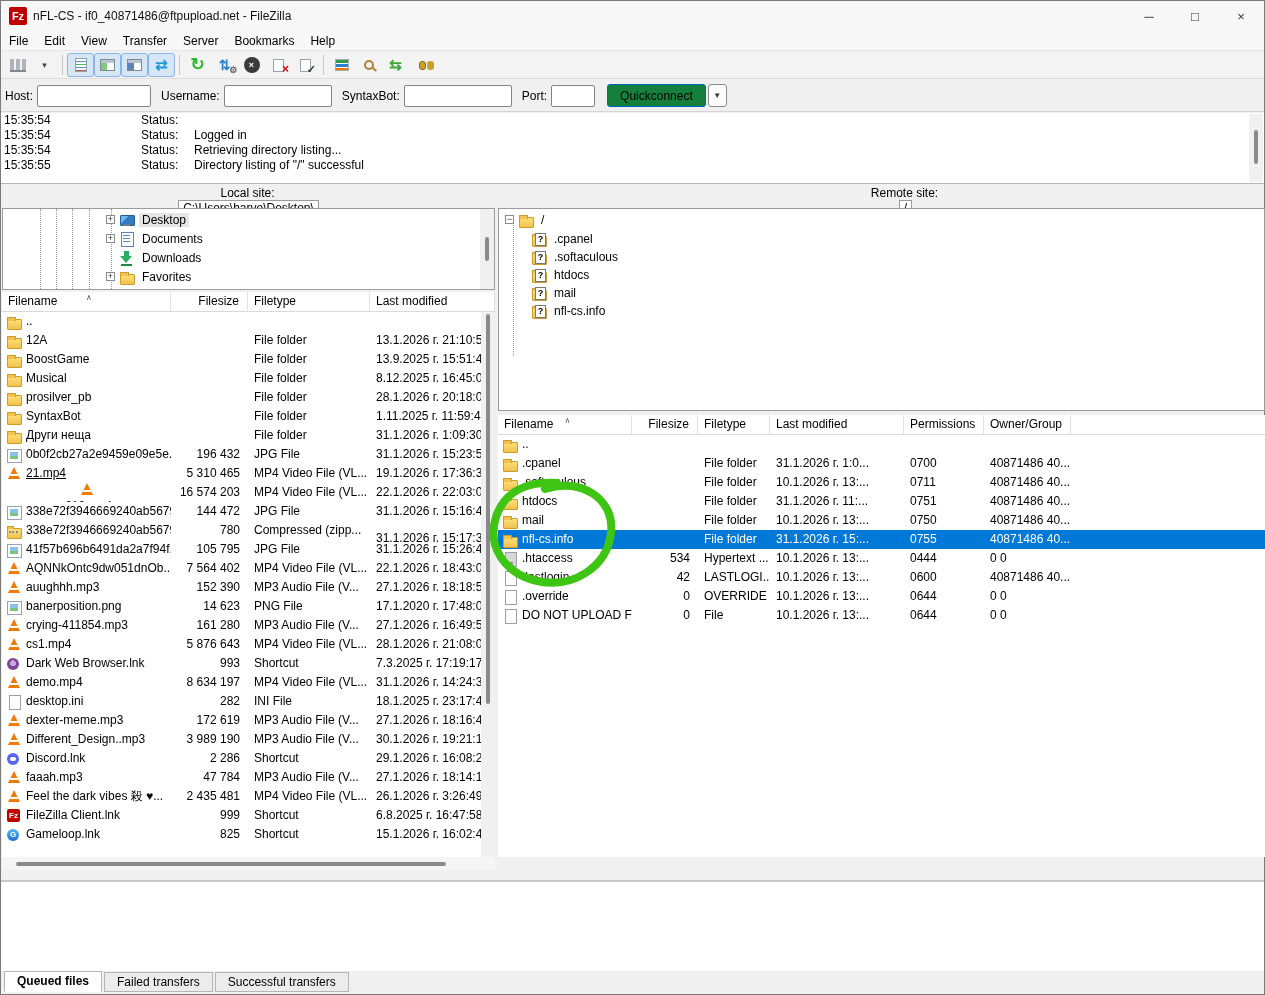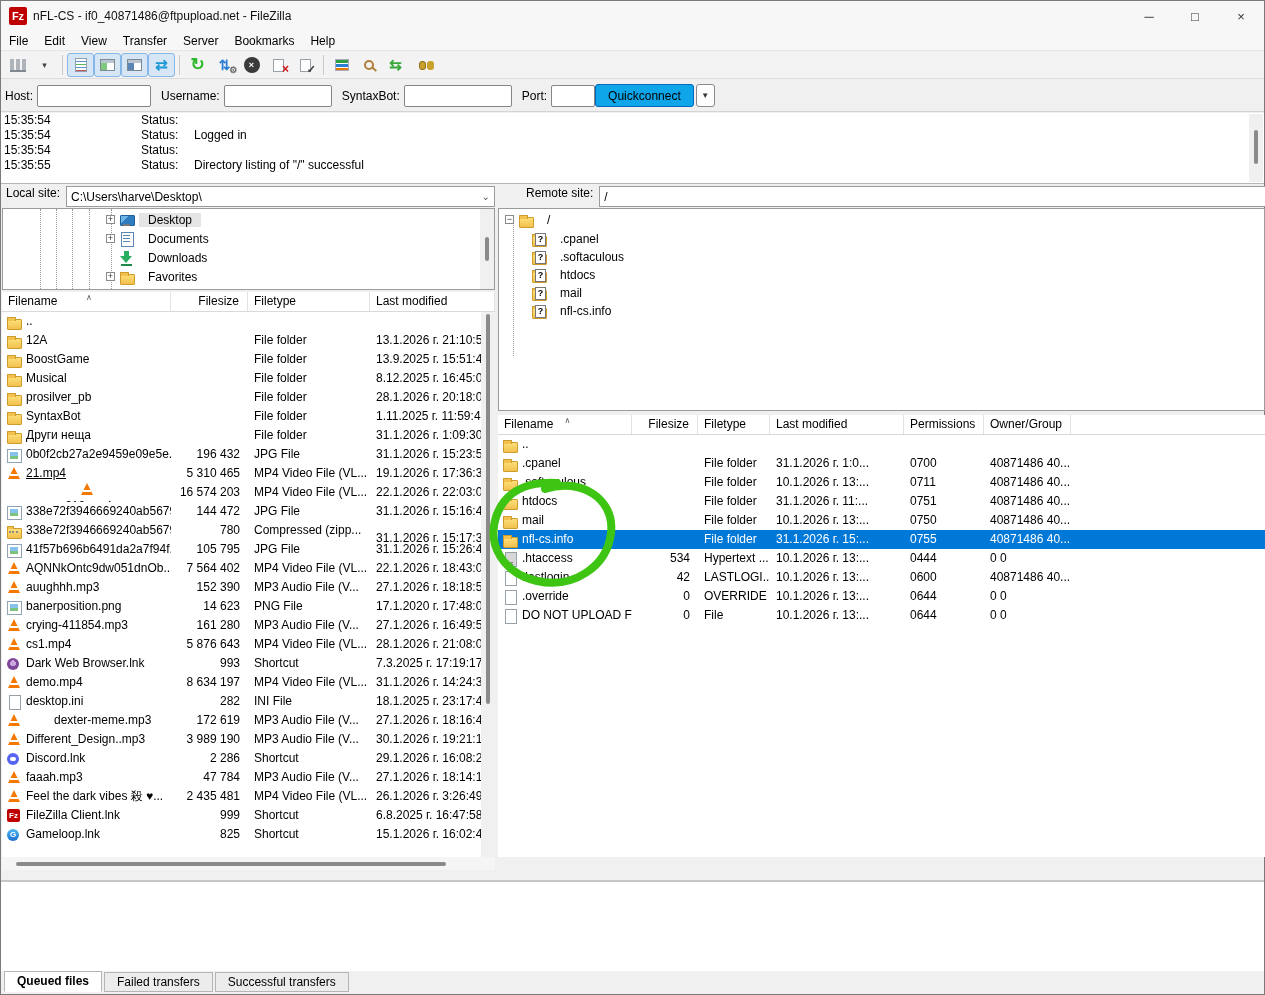--- a/index.html
+++ b/index.html
@@ -45,44 +45,44 @@
       linear-gradient(#2f9e44 0 3px,#fff 3px 4px,#2d7fd3 4px 7px,#fff 7px 8px,#e67700 8px 11px,#fff 11px); border:1px solid #aab; }
   .tbi-compare { width:10px; height:10px; border:2px solid #b0803a; border-radius:50%; }
   .tbi-compare::after { content:""; position:absolute; width:6px; height:2px; background:#b0803a; right:-5px; bottom:-2px; transform:rotate(40deg); }
   .tbi-sync { color:#3aa83a; font-size:15px; font-weight:bold; }
   .tbi-find { width:7px; height:9px; background:#caa02c; border-radius:3px; box-shadow:8px 0 0 #caa02c; border:1px solid #8a6d15; }
 
   
   .quickbar { position:absolute; left:0; top:79px; right:0; height:32px; background:#f0f0f0; display:flex; align-items:center; border-bottom:1px solid #d4d4d4; }
   .q-label { margin:0 4px; }
   .q-input { height:22px; border:1px solid #848484; background:#fff; border-radius:2px; font:inherit; padding:0 4px; }
-  .qc-btn { height:23px; padding:0 12px; background:#0ea5e9; border:1px solid #0067c0; border-radius:3px; font:inherit; }
+  .qc-btn { height:23px; margin-left:12px; padding:0 12px; background:#15803d; border:1px solid #0067c0; border-radius:3px; font:inherit; }
   .qc-drop { height:23px; width:19px; margin-left:2px; background:#fdfdfd; border:1px solid #8a8a8a; border-radius:3px; font-size:8px; color:#333; }
 
   
   .logpane { position:absolute; left:0; top:112px; right:0; height:71px; background:#fff; border-bottom:1px solid #b5b5b5; overflow:hidden; }
   .log-row { display:flex; height:15px; line-height:15px; }
   .log-time { width:140px; padding-left:3px; flex:none; }
   .log-type { width:53px; flex:none; }
   .log-msg { flex:1; }
   .log-scroll { position:absolute; right:1px; top:1px; width:14px; bottom:1px; background:#f0f0f0; }
   .log-thumb { position:absolute; left:5px; top:16px; width:4px; height:34px; background:#8a8a8a; border-radius:2px; }
 
   
-  .sitebar { position:absolute; height:21px; display:flex; align-items:flex-start; }
+  .sitebar { position:absolute; height:21px; display:flex; align-items:center;flex-direction:column; }
   .sitebar .lbl { padding:0 6px 0 4px; }
   .sitecombo { flex:1; height:21px; background:#fff; border:1px solid #9b9b9b; display:flex; align-items:center; padding:0 4px; position:relative; }
   .sitecombo .chev { position:absolute; right:4px; color:#555; font-size:10px; }
 
   
   .pane { position:absolute; background:#fff; border:1px solid #9b9b9b; overflow:hidden; }
   .tree-guides { position:absolute; top:0; bottom:0; border-left:1px dotted #9a9a9a; width:0; }
   .tree-row { position:absolute; height:19px; display:flex; align-items:center; }
   .expander { width:9px; height:9px; border:1px solid #8a8a8a; background:#fff; font-size:9px; line-height:7px; text-align:center; color:#333; flex:none; margin-right:4px; }
-  .tree-label { padding:0 9px; white-space:nowrap; }
+  .tree-label { padding:0 3px; white-space:nowrap; }
   .tree-label.sel { background:#e5e5e5; }
 
   
   .ico { display:inline-block; width:16px; height:14px; position:relative; flex:none; margin-right:4px; }
   .ico-folder::before,.ico-zip::before,.ico-qfolder::before,.ico-folderopen::before {
       content:""; position:absolute; left:1px; top:4px; width:13px; height:9px;
       background:linear-gradient(#fddf79,#f2c14e); border:1px solid #cf9c2c; border-radius:1px; }
   .ico-folder::after,.ico-zip ins,.ico-qfolder ins,.ico-folderopen::after {
       content:""; position:absolute; left:1px; top:2px; width:7px; height:3px;
       background:#f2c14e; border:1px solid #cf9c2c; border-bottom:none; border-radius:1px 1px 0 0; }
@@ -235,20 +235,21 @@
           <span class="log-type">Status:</span>
         </span>
         <span class="log-row">
           <span class="log-time">15:35:54</span>
           <span class="log-type">Status:</span>
           <span class="log-msg">Logged in</span>
         </span>
         <span class="log-row">
           <span class="log-time">15:35:54</span>
           <span class="log-type">Status:</span>
+          <span class="log-msg">Retrieving directory listing...</span>
         </span>
         <span class="log-row">
           <span class="log-time">15:35:55</span>
           <span class="log-type">Status:</span>
           <span class="log-msg">Directory listing of "/" successful</span>
         </span>
       </div>
     <div class="log-scroll">
         <div class="log-thumb"></div>
       </div>
@@ -490,21 +491,21 @@
       <span class="frow">
         <span class="fcell name" style="width: 169px;">
           <span class="ico ico-file"><ins></ins></span>
           <span class="">desktop.ini</span>
         </span>
         <span class="fcell r" style="width: 77px;">282</span>
         <span class="fcell" style="width: 122px;">INI File</span>
         <span class="fcell" style="width: 125px;">18.1.2025 г. 23:17:4</span>
       </span>
       <span class="frow">
-        <span class="fcell name" style="width: 169px; gap: 28px;">
+        <span class="fcell name" style="width: 169px;">
           <span class="ico ico-vlc"><ins></ins></span>
           <span class="">dexter-meme.mp3</span>
         </span>
         <span class="fcell r" style="width: 77px;">172 619</span>
         <span class="fcell" style="width: 122px;">MP3 Audio File (V...</span>
         <span class="fcell" style="width: 125px;">27.1.2026 г. 18:16:4</span>
       </span>
       <span class="frow">
         <span class="fcell name" style="width: 169px;">
           <span class="ico ico-vlc"><ins></ins></span>

